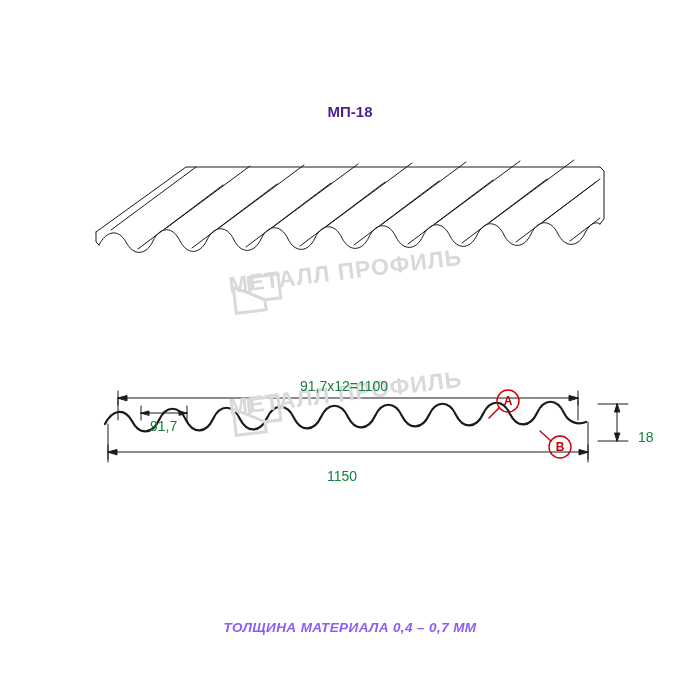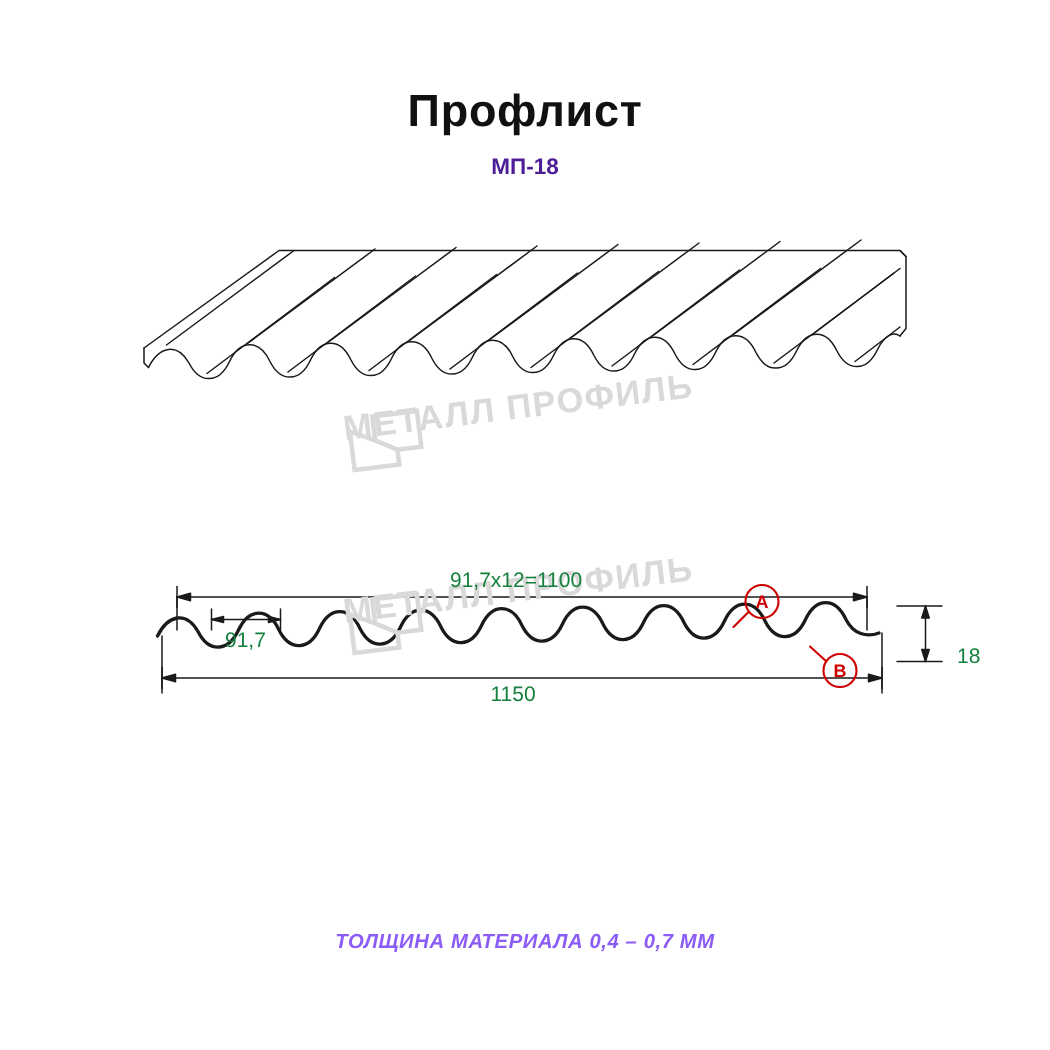--- a/index.html
+++ b/index.html
@@ -100,21 +100,20 @@
     font-size: 14px;
     color: #15803d;
     white-space: nowrap;
   }
 </style>
 </head>
 <body>
 
 <div class="page">
 
-  <div class="title">Профлист</div>
   <div class="subtitle">МП-18</div>
 
   <svg class="art" viewBox="0 0 700 700">
     <g fill="none" stroke="#1a1a1a" stroke-width="1" stroke-linejoin="round" stroke-linecap="round">
 
       <path d="M96 232 L186 167 L600 167 L604 171"></path>
 
       <path d="M96 232 L96 242 L99 245"></path>
 
       <path d="M600 167 L604 171 L604 219 L600 224"></path>
@@ -232,20 +231,20 @@
 
   <svg class="wm-logo" style="top:380px;left:228px;" width="200" height="60" viewBox="0 0 200 60">
     <g transform="rotate(-7 100 30)">
       <path d="M6 44 L6 18 L22 26 L22 10 L52 10 L52 34 L36 34 L36 44 Z" fill="none" stroke="#d9d9d9" stroke-width="3"></path>
       <path d="M22 26 L36 34" fill="none" stroke="#d9d9d9" stroke-width="3"></path>
     </g>
   </svg>
 
   <div class="dim-label" style="top:378px; left:300px;">91,7х12=1100</div>
   <div class="dim-label" style="top:390px; left:150px;margin-top:28px;">91,7</div>
-  <div class="dim-label" style="top:454px; left:327px;">1150</div>
+  <div class="dim-label" style="top:468px; left:327px;">1150</div>
   <div class="dim-label" style="top:429px; left:638px;">18</div>
 
   <div class="callout-label" style="top:394px; left:497px;">A</div>
   <div class="callout-label" style="top:440px; left:549px;">B</div>
 
   <div class="footer-note">ТОЛЩИНА МАТЕРИАЛА 0,4 – 0,7 ММ</div>
 </div>
 
 </body></html>

